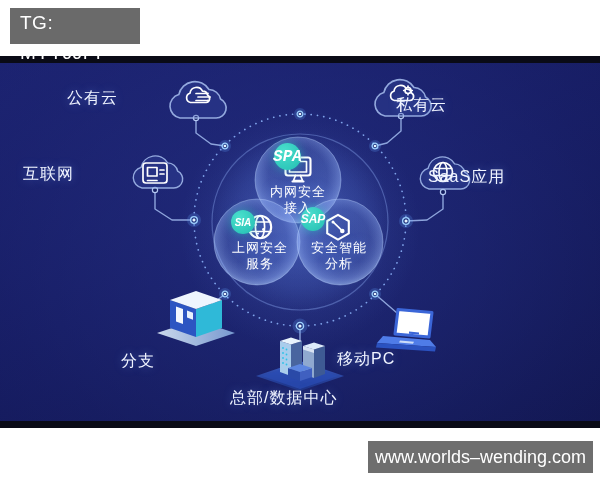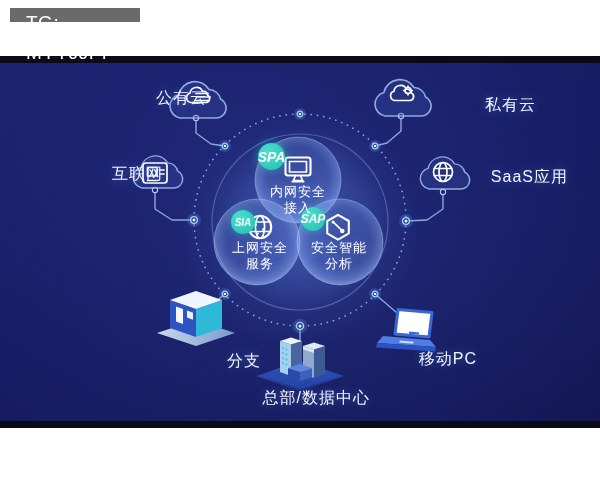--- a/index.html
+++ b/index.html
@@ -1,57 +1,57 @@
 <!DOCTYPE html>
 <html><head>
 <meta charset="utf-8">
 <style>
   html,body { margin:0; padding:0; background:#fff; }
   .page {
     position:relative; width:600px; height:480px; background:#ffffff; overflow:hidden;
     font-family:"Liberation Sans","DejaVu Sans",sans-serif;
   }
   .tg-banner {
-    position:absolute; left:10px; top:8px; width:130px; height:14px;
+    position:absolute; left:10px; top:8px; width:130px; height:36px;
     background:#6a6a6a; color:#fff; font-size:19px; line-height:30px;
-    padding-left:16px; box-sizing:border-box; letter-spacing:.5px;
+    padding-left:10px; box-sizing:border-box; letter-spacing:.5px;
   }
   .watermark {
     position:absolute; left:368px; top:441px; width:225px; height:32px;
     background:#6e6e6e; color:#fff; font-size:18px; line-height:32px; text-align:center;
   }
   .diagram {
     position:absolute; left:0; top:56px; width:600px; height:372px; box-sizing:border-box;
     border-top:7px solid #0a0b16; border-bottom:7px solid #0a0b16;
     background:
       radial-gradient(ellipse 420px 330px at 300px 170px, transparent 93%, rgba(6,9,42,.22) 97%, transparent 100%),
       radial-gradient(circle 120px at 300px 166px, rgba(95,125,215,.32), rgba(95,125,215,.10) 65%, transparent 100%),
       radial-gradient(ellipse 560px 430px at 300px 175px, rgba(42,55,145,.50), rgba(26,34,108,.28) 55%, rgba(14,19,78,.18) 78%, rgba(9,12,52,.38) 100%),
       linear-gradient(158deg, #1e2576 0%, #171d64 48%, #121750 100%);
   }
   .scene { position:absolute; left:0; top:0; width:600px; height:480px; pointer-events:none; }
 
   .node-label {
-    position:absolute; width:140px; text-align:right; color:#f0f4ff;
+    position:absolute; width:140px; text-align:left; color:#f0f4ff;
     font-size:16px; letter-spacing:1px; text-shadow:0 0 10px rgba(110,160,255,.45);
   }
   .core-label {
     position:absolute; width:90px; text-align:center; color:#ffffff;
     font-size:13px; line-height:15.5px; letter-spacing:1px;
     text-shadow:0 0 8px rgba(120,170,255,.5);
     font-family:Liberation Serif, serif;
   }
   .badge {
     position:absolute; border-radius:50%;
     background:radial-gradient(circle at 35% 30%, #4ae0cd, #23bdb2);
     color:#fff; font-weight:bold; font-style:italic;
     display:flex; align-items:center; justify-content:center;
     box-shadow:0 0 10px rgba(40,205,190,.55);
   }
-  .badge-spa { left:258px; top:143px; width:27px; height:27px; font-size:14px; }
+  .badge-spa { left:274px; top:143px; width:27px; height:27px; font-size:16px;font-family:Liberation Mono, monospace; }
   .badge-sia { left:231px; top:202px; width:24px; height:24px; font-size:10px;margin-top:8px; }
   .badge-sap { left:301px; top:207px; width:24px; height:24px; font-size:12px; }
 
   
   .ring-solid  { fill:none; stroke:rgba(135,165,235,.42); stroke-width:1.2; }
   .ring-dotted { fill:none; stroke:rgba(145,185,255,.85); stroke-width:1.7; stroke-dasharray:0.1 6.2; stroke-linecap:round; }
   .conn path   { fill:none; stroke:rgba(170,196,246,.8); stroke-width:1.4; stroke-linejoin:round; stroke-linecap:round; }
   .conn-dot    { fill:#121c5e; stroke:rgba(195,215,255,.9); stroke-width:1.2; }
   .node-halo   { fill:rgba(100,165,255,.22); }
   .node-ring   { fill:rgba(25,40,110,.6); stroke:#9fd2ff; stroke-width:1.3; }
@@ -264,20 +264,21 @@
     <g>
       <polygon points="398,309.5 432,312.5 429,337 395,334" fill="#ffffff" stroke="#3b66d8" stroke-width="3" stroke-linejoin="round"></polygon>
       <polygon points="409,331.5 419,332.4 419,334.6 409,333.7" fill="#3b66d8"></polygon>
       <polygon points="383,336 430,340 436,347 377,343" fill="#4f7ce8"></polygon>
       <polygon points="377,343 436,347 435,351.5 376,347.5" fill="#2b52c0"></polygon>
       <polygon points="400,340.5 414,341.7 413,343.7 399,342.5" fill="#d8e6fa" opacity="0.9"></polygon>
     </g>
   </svg>
 
   <div class="tg-banner">TG: MYYJJPP</div>
+  <div class="watermark">www.worlds–wending.com</div>
 
   <div class="badge badge-spa">SPA</div>
   <div class="badge badge-sia">SIA</div>
   <div class="badge badge-sap">SAP</div>
 
   <div class="core-label" style="left:253px; top:184px;">
     <div>内网安全</div>
     <div>接入</div>
   </div>
   <div class="core-label" style="left:215px; top:240px;">

